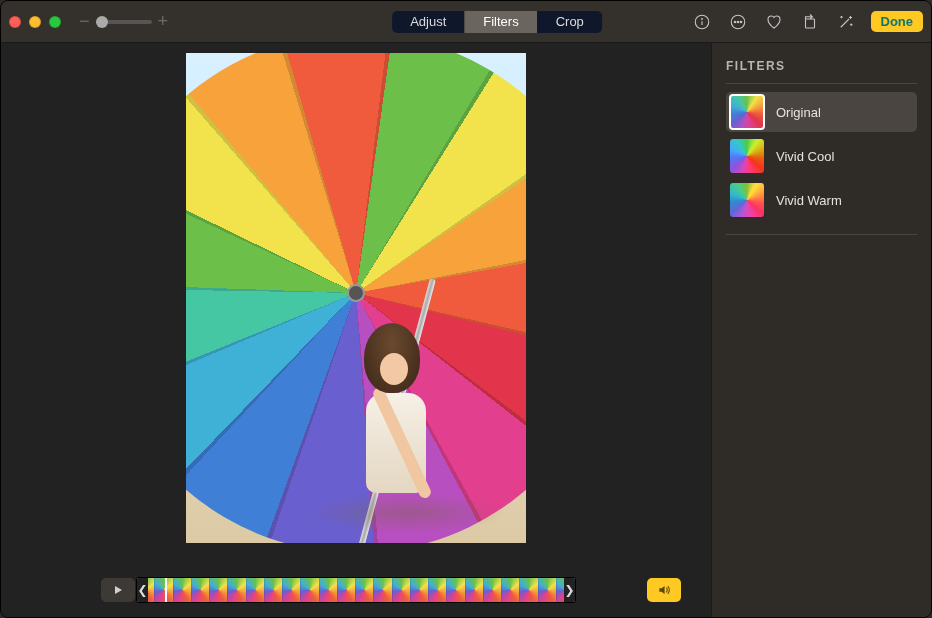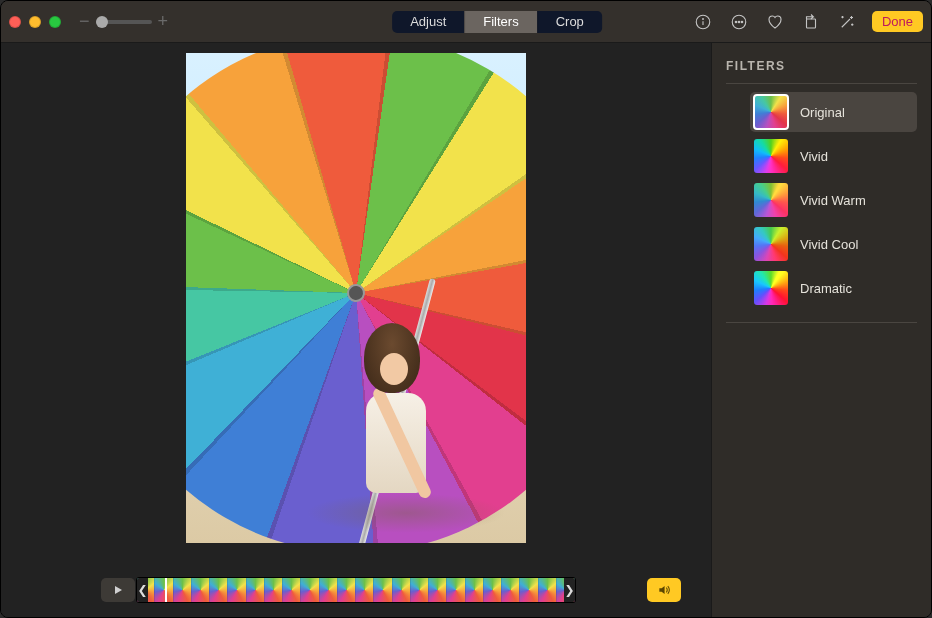--- a/index.html
+++ b/index.html
@@ -66,22 +66,22 @@
 
     .toolbar-right {
       margin-left: auto; display: flex; align-items: center; gap: 14px;
     }
     .icon-btn {
       width: 22px; height: 22px; display: flex; align-items: center; justify-content: center;
       color: #c4c4c4; cursor: pointer; border-radius: 4px;
     }
     .icon-btn svg { width: 18px; height: 18px; stroke: currentColor; fill: none; stroke-width: 1.5; }
     .done-btn {
-      background: #ffc923; color: #be185d; border: none;
-      font-size: 13px; font-weight: 400;
+      background: #ffc923; color: #0f766e; border: none;
+      font-size: 13px; font-weight: 700;
       padding: 3px 10px; border-radius: 5px; cursor: pointer;
     }
 
     
     .main {
       display: flex; height: calc(100% - 42px);
     }
     .canvas {
       flex: 1;
       display: flex;
@@ -226,21 +226,20 @@
       color: #b9b5ae; font-size: 12px; letter-spacing: 1.5px; font-weight: 600;
       margin-bottom: 10px;
     }
     .side-hr { border: none; border-top: 1px solid #4a4641; margin: 4px 0 8px; }
     .side-hr.bottom { margin-top: 14px; }
     .filter-list { display: flex; flex-direction: column; gap: 4px; }
     .filter-item {
       display: flex; align-items: center; gap: 12px;
       padding: 4px 6px 4px 4px; border-radius: 5px; cursor: pointer;
       height: 40px;
-      margin-left: 24px;
     }
     .filter-item.selected { background: #4a4540; }
     .filter-thumb {
       width: 34px; height: 34px; border-radius: 3px;
       background: conic-gradient(#6cc04a,#f2e24b,#f7a23b,#ef5b3c,#e2344a,#e23f8f,#b84fc0,#6a5fcf,#3f7fd6,#3fb0d6,#46c7a3,#6cc04a);
       flex-shrink: 0;
     }
     .filter-item.selected .filter-thumb { outline: 2px solid #fff; outline-offset: -1px; }
     .filter-thumb.warm  { filter: sepia(.15) saturate(1.3) hue-rotate(-10deg); }
     .filter-thumb.cool  { filter: saturate(1.2) hue-rotate(15deg); }
@@ -382,39 +381,31 @@
   <div class="sidebar">
     <div class="side-title">FILTERS</div>
     <hr class="side-hr">
     <div class="filter-list">
 
       <div class="filter-item selected">
         <div class="filter-thumb"></div>
         <div class="filter-label">Original</div>
       </div>
 
+
       <div class="filter-item">
-        <div class="filter-thumb vivid"></div>
-        <div class="filter-label">Vivid</div>
+        <div class="filter-thumb cool"></div>
+        <div class="filter-label">Vivid Cool</div>
       </div>
 
       <div class="filter-item">
         <div class="filter-thumb warm"></div>
         <div class="filter-label">Vivid Warm</div>
       </div>
 
-      <div class="filter-item">
-        <div class="filter-thumb cool"></div>
-        <div class="filter-label">Vivid Cool</div>
-      </div>
-
-      <div class="filter-item">
-        <div class="filter-thumb drama"></div>
-        <div class="filter-label">Dramatic</div>
-      </div>
 
 
 
 
 
 
     </div>
     <hr class="side-hr bottom">
   </div>
 

